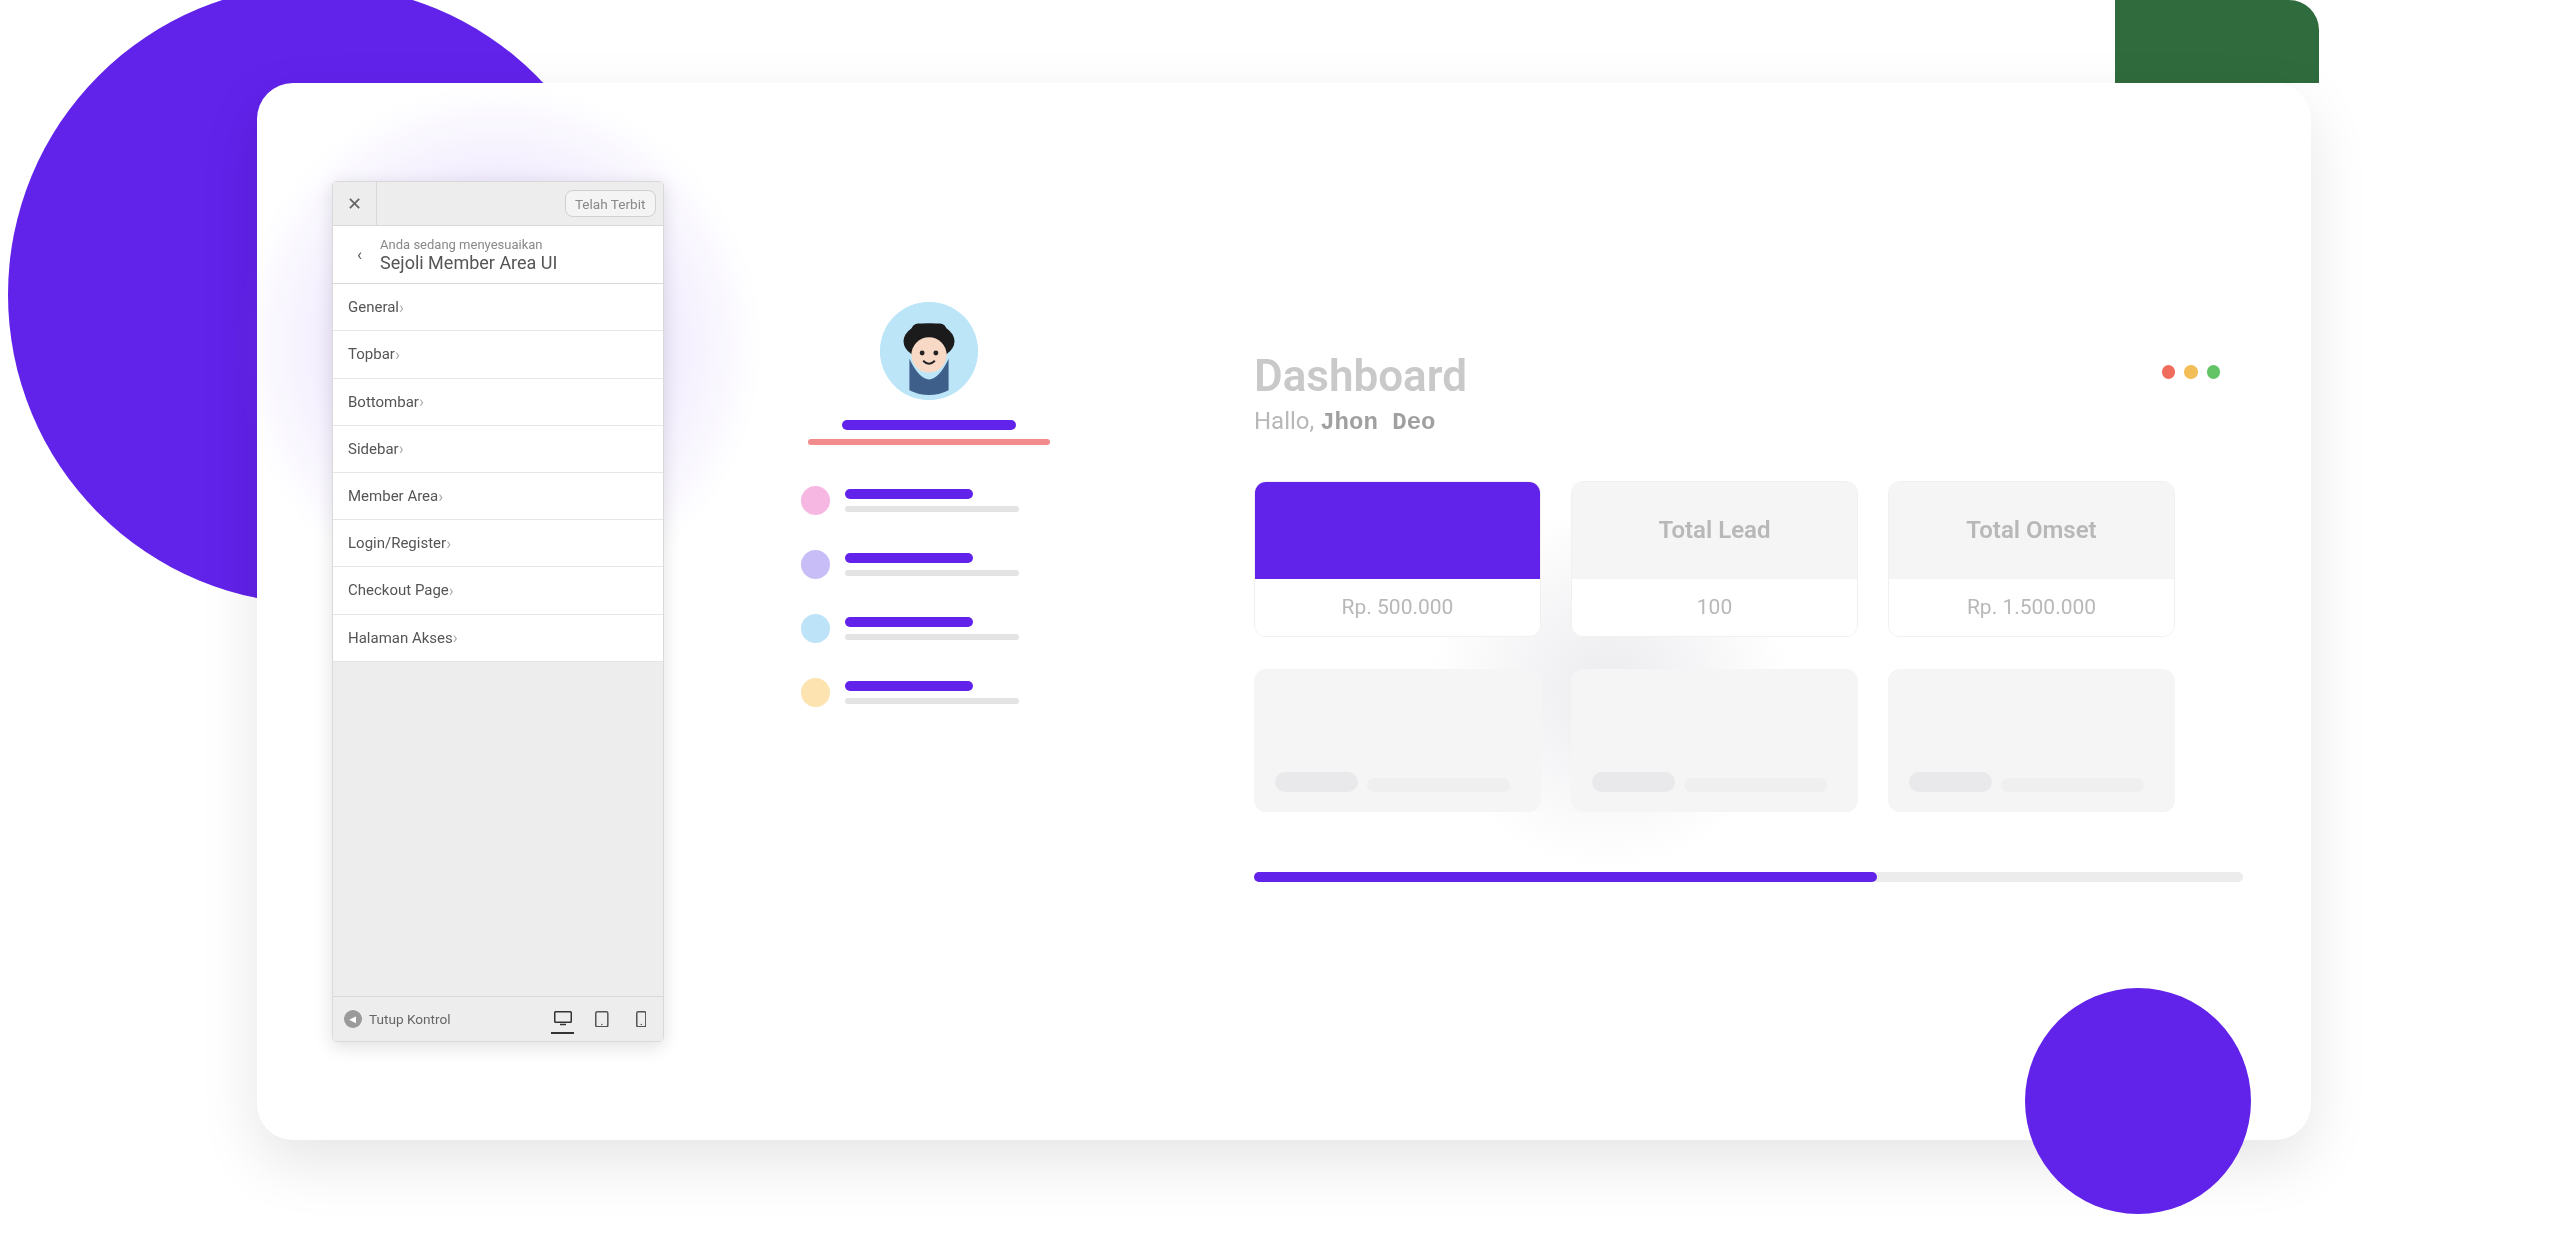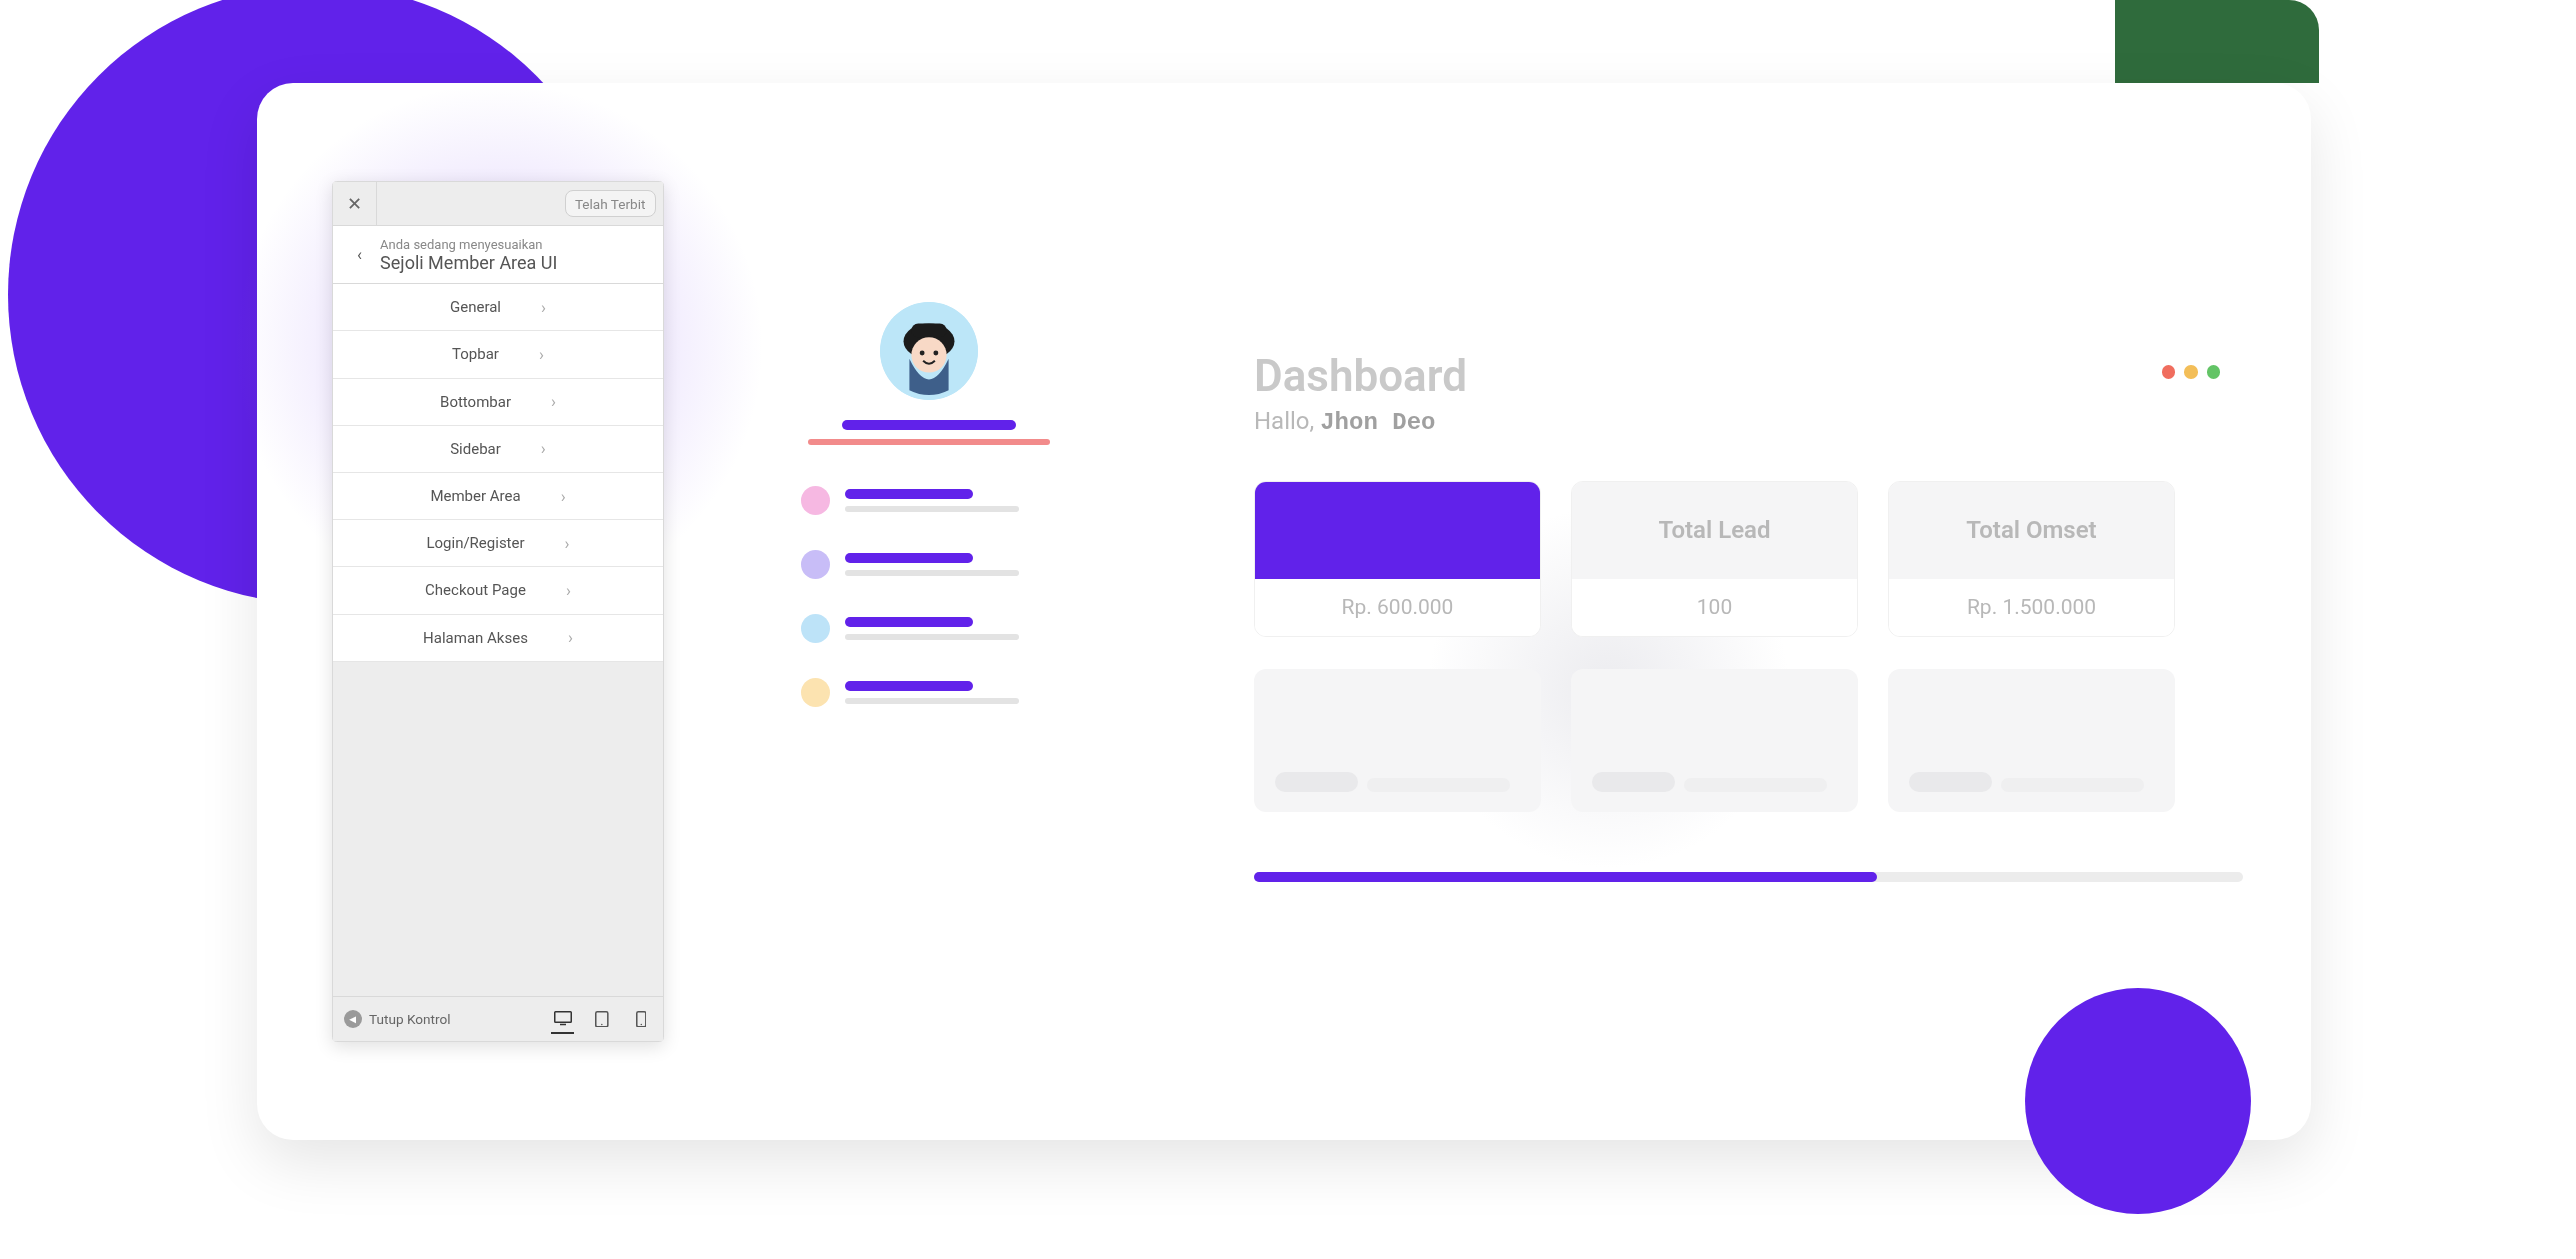--- a/index.html
+++ b/index.html
@@ -114,26 +114,25 @@
     width:26px; height:26px;
     display:flex; align-items:center; justify-content:center;
     color:#555; font-size:16.6px; margin-right:7.5px;
     cursor:pointer;
   }
   .cz-title-col { display:flex; flex-direction:column; }
   .cz-sub { font-size:13px; color:#888; }
   .cz-main { font-size:18px; color:#555; }
   .cz-list { background:#fff; }
   .cz-item {
-    display:flex; align-items:center; justify-content:center;
+    display:flex; align-items:center; justify-content:flex-start;
     padding: 13.6px 15px;
     font-size:15px; color:#555;
     border-bottom:0.8px solid #E6E6E6;
     cursor:pointer;
-    gap:40px;
   }
   .cz-chevron { color:#AAA; font-size:16.6px; }
   .cz-spacer { flex:1; background:#EDEDED; }
   .cz-bottom {
     height:45px; border-top:0.8px solid #D9D9D9;
     background:#EDEDED;
     display:flex; align-items:center; justify-content:space-between;
     padding: 0 10.6px;
   }
   .cz-collapse { display:flex; align-items:center; gap:7.5px; font-size:13.6px; color:#666; cursor:pointer;}
@@ -350,21 +349,21 @@
       <div class="wdot" style="background:#63C466"></div>
     </div>
     <div class="dash-title">Dashboard</div>
     <div class="dash-sub">
       <span>Hallo, </span><b>Jhon Deo</b>
     </div>
 
     <div class="stat-row">
       <div class="stat-card">
         <div class="stat-top purple"></div>
-        <div class="stat-bot">Rp. 600.000</div>
+        <div class="stat-bot">Rp. 500.000</div>
       </div>
       <div class="stat-card">
         <div class="stat-top gray">Total Lead</div>
         <div class="stat-bot">100</div>
       </div>
       <div class="stat-card">
         <div class="stat-top gray">Total Omset</div>
         <div class="stat-bot">Rp. 1.500.000</div>
       </div>
     </div>

